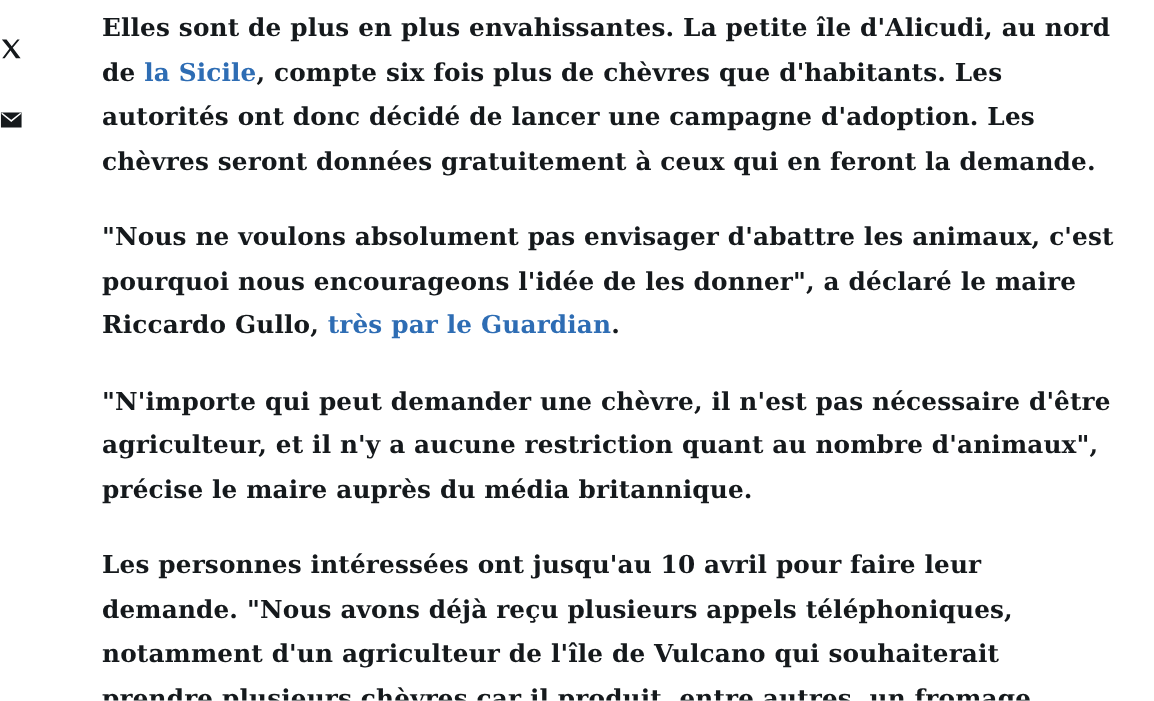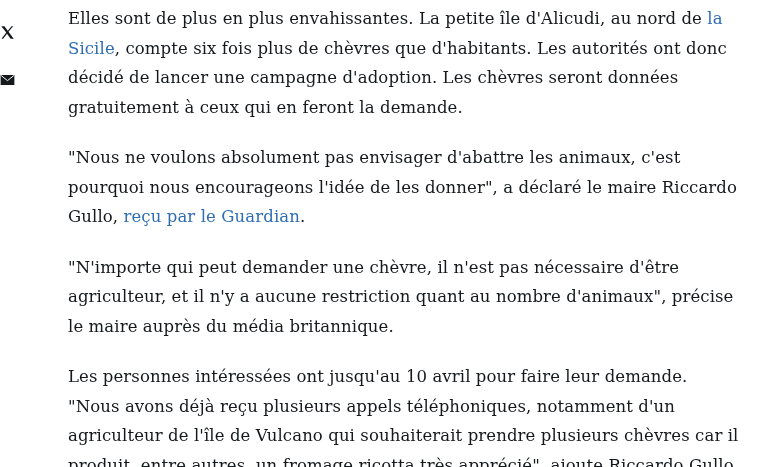--- a/index.html
+++ b/index.html
@@ -12,20 +12,21 @@
     height: 467px;
     overflow: hidden;
     font-family: "Liberation Serif", serif;
     color: #1a1a1a;
   }
   .page {
     position: relative;
     width: 769px;
     height: 463px;
     background: #ffffff;
+    font-weight: bold;
   }
   
   .share-rail {
     position: absolute;
     left: 0;
     top: 0;
     width: 34px;
     height: 467px;
     background: #ffffff;
   }
@@ -90,21 +91,21 @@
     </div>
   </div>
 
   <div class="article">
 
     <p>
       <span>Elles sont de plus en plus envahissantes. La petite île d'Alicudi, au nord de </span><a class="link" href="#">la Sicile</a><span>, compte six fois plus de chèvres que d'habitants. Les autorités ont donc décidé de lancer une campagne d'adoption. Les chèvres seront données gratuitement à ceux qui en feront la demande.</span>
     </p>
 
     <p>
-      <span>"Nous ne voulons absolument pas envisager d'abattre les animaux, c'est pourquoi nous encourageons l'idée de les donner", a déclaré le maire Riccardo Gullo, </span><a class="link" href="#">reçu par le Guardian</a><span>.</span>
+      <span>"Nous ne voulons absolument pas envisager d'abattre les animaux, c'est pourquoi nous encourageons l'idée de les donner", a déclaré le maire Riccardo Gullo, </span><a class="link" href="#">très par le Guardian</a><span>.</span>
     </p>
 
     <p>
       <span>"N'importe qui peut demander une chèvre, il n'est pas nécessaire d'être agriculteur, et il n'y a aucune restriction quant au nombre d'animaux", précise le maire auprès du média britannique.</span>
     </p>
 
     <p>
       <span>Les personnes intéressées ont jusqu'au 10 avril pour faire leur demande. "Nous avons déjà reçu plusieurs appels téléphoniques, notamment d'un agriculteur de l'île de Vulcano qui souhaiterait prendre plusieurs chèvres car il produit, entre autres, un fromage ricotta très apprécié", ajoute Riccardo Gullo. "Si quelqu'un a la capacité de domestiquer une chèvre, cela pourrait être un moyen magnifique et plus humain de contrôler le problème."</span>
     </p>
 

